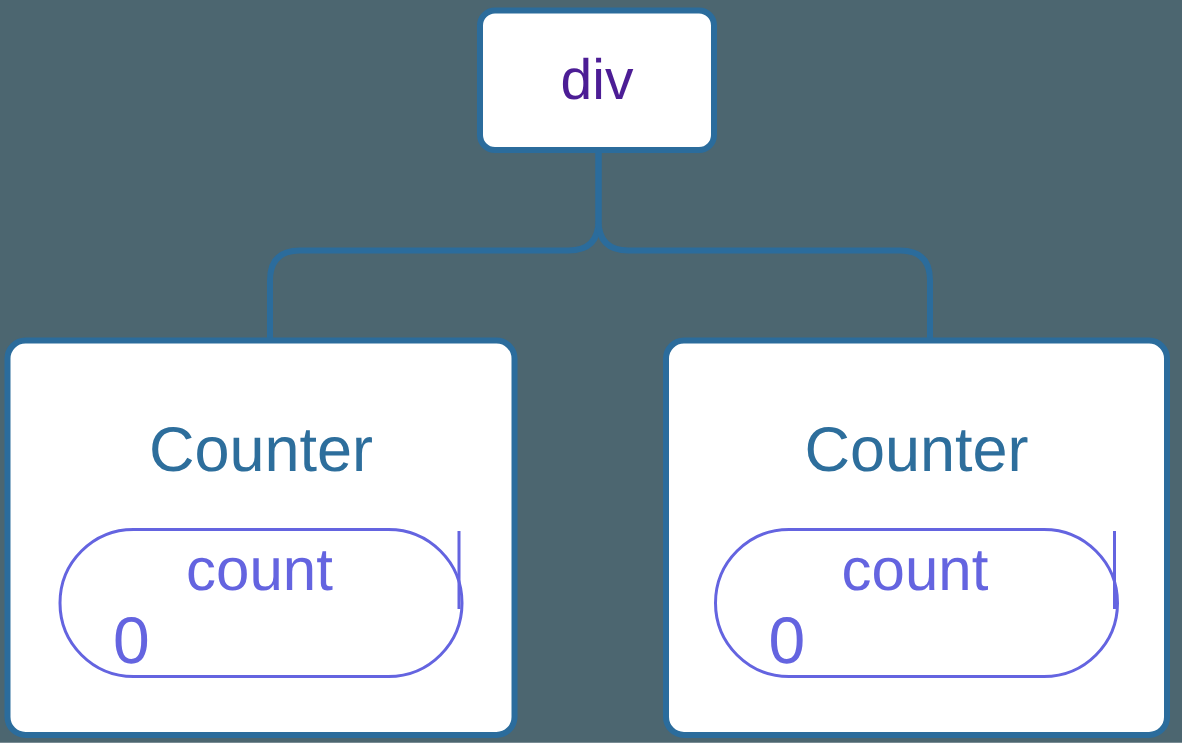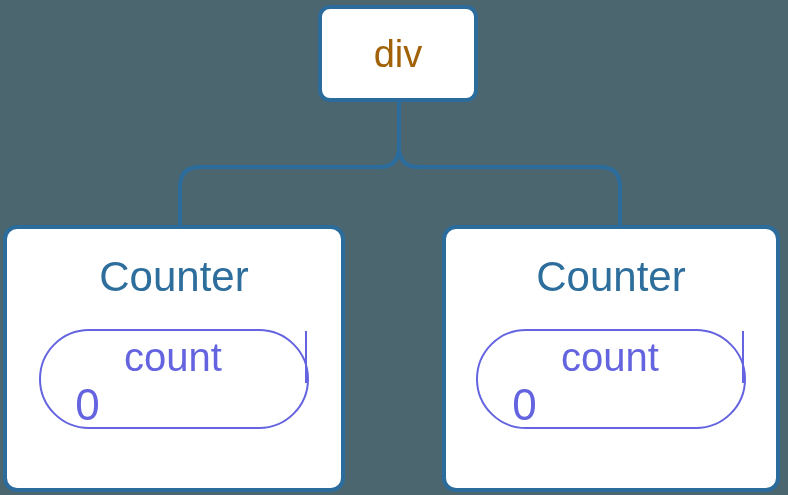--- a/index.html
+++ b/index.html
@@ -30,32 +30,32 @@
     left: 318px;
     top: 5px;
     width: 160px;
     height: 97px;
     border-radius: 12px;
     display: flex;
     align-items: center;
     justify-content: center;
   }
   .root-label {
-    color: #a16207;
+    color: #4c1d95;
     font-size: 38px;
     line-height: 1;
   }
   .counter-card {
     top: 225px;
     height: 267px;
     border-radius: 14px;
     display: flex;
     flex-direction: column;
     align-items: center;
-    padding-top: 22px;
+    padding-top: 45px;
   }
   .counter-card.left  { left: 3px;   width: 342px; }
   .counter-card.right { left: 442px; width: 338px; }
   .counter-title {
     color: #2D6E9C;
     font-size: 42px;
     line-height: 52px;
   }
   .state-pill {
     margin-top: 26px;

